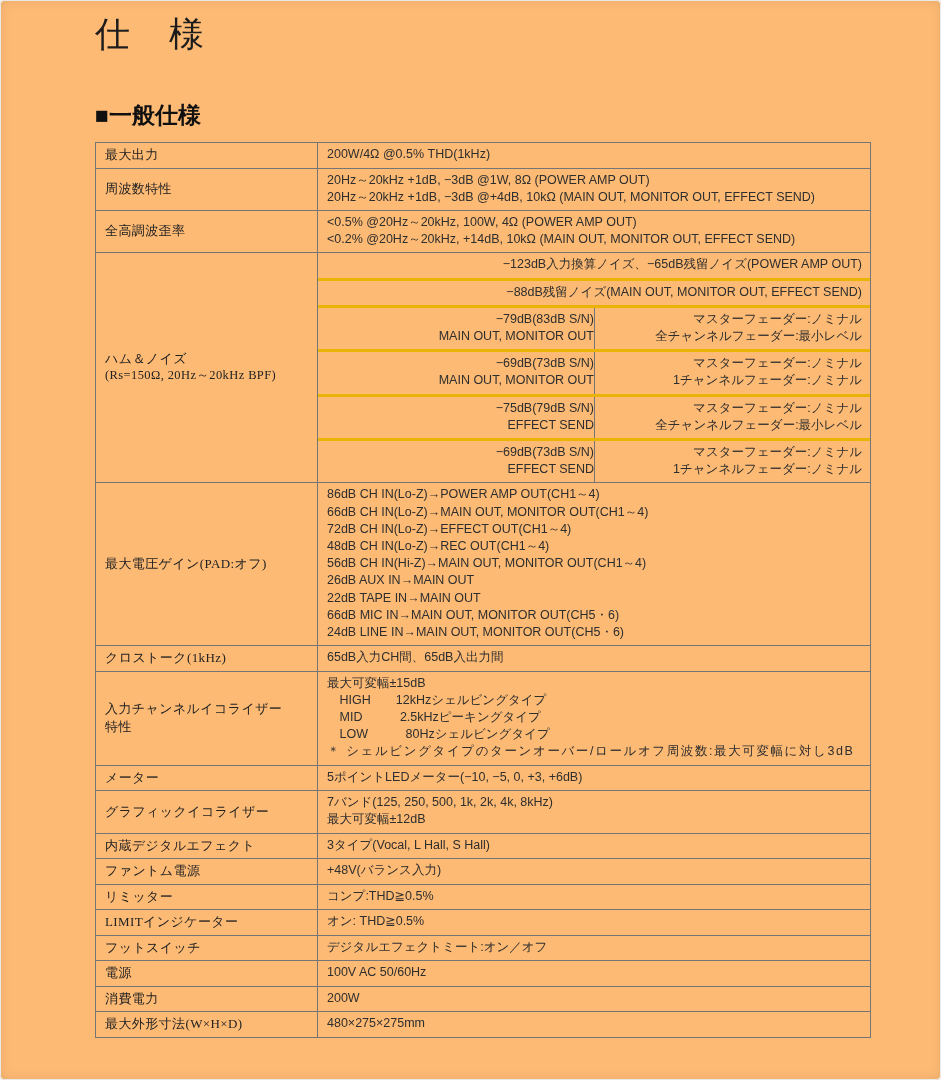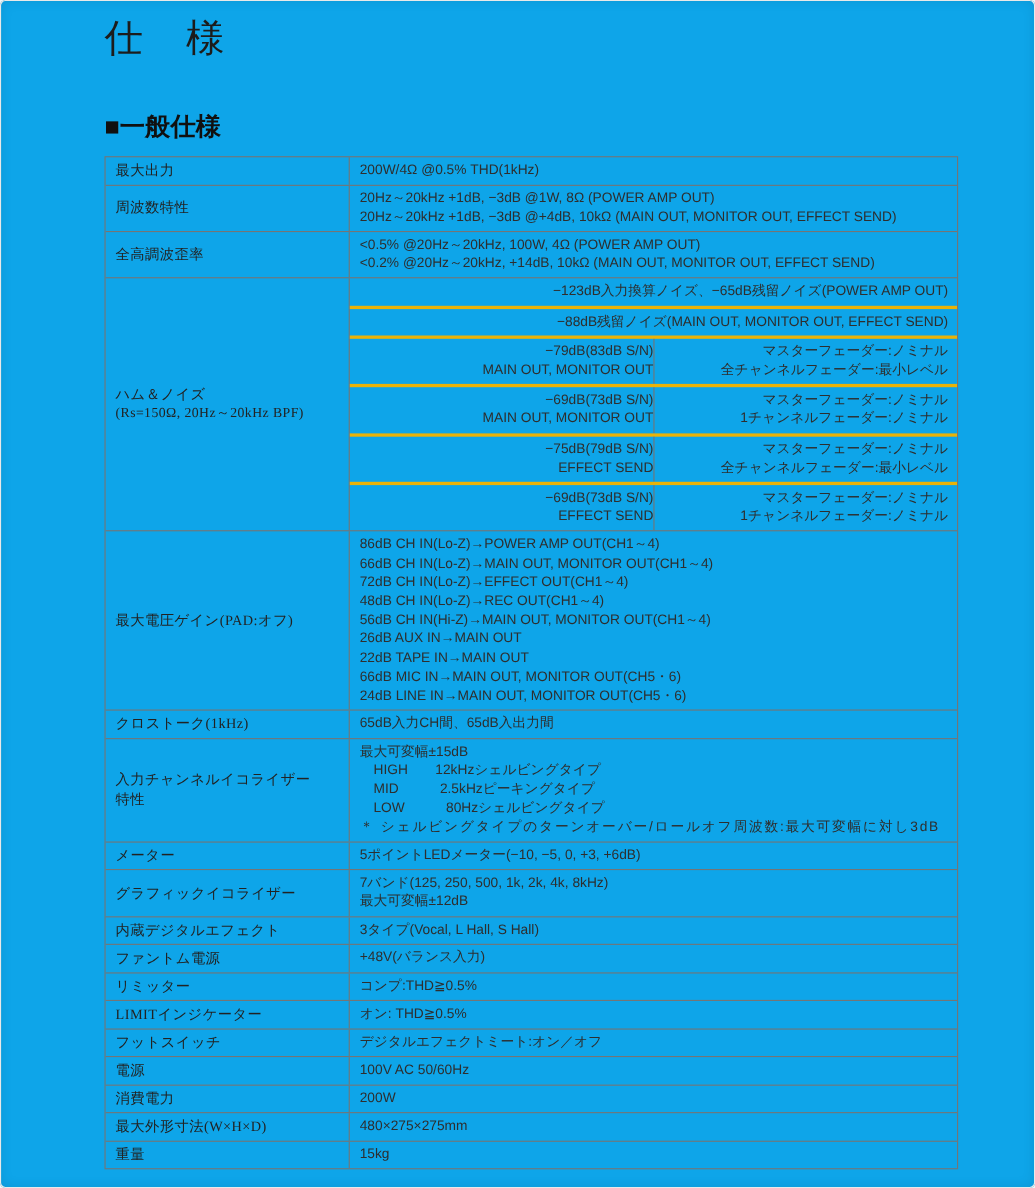--- a/index.html
+++ b/index.html
@@ -1,17 +1,17 @@
 <!DOCTYPE html>
 <html lang="ja"><head>
 <meta charset="utf-8">
 <style>
   html,body { margin:0; padding:0; background:#f4f4f4; }
   .page {
-    position:relative; width:941px; height:1080px; background:#0ea5e9;
+    position:relative; width:941px; height:1080px; background:#fdba74;
     overflow:hidden; border-radius:5px; box-sizing:border-box;
     box-shadow: inset 0 0 0 1px #e9e9e9, inset 0 0 12px rgba(0,0,0,0.10);
     font-family:"Liberation Sans","DejaVu Sans",sans-serif;
     color:#2e2e2e;
   }
   .content { position:absolute; left:95px; top:14px; width:776px; }
 
   .doc-title {
     font-family:"Liberation Serif","DejaVu Serif",serif;
     font-size:35px; line-height:42px; font-weight:500;
@@ -284,25 +284,15 @@
         <div class="row">
           <div class="label-cell">
             <div class="ln">最大外形寸法(W×H×D)</div>
           </div>
           <div class="value-col">
             <div class="value-cell">
               <div class="ln">480×275×275mm</div>
             </div>
           </div>
         </div>
-        <div class="row">
-          <div class="label-cell">
-            <div class="ln">重量</div>
-          </div>
-          <div class="value-col">
-            <div class="value-cell">
-              <div class="ln">15kg</div>
-            </div>
-          </div>
-        </div>
       </div>
   </div>
 </div>
 
 </body></html>

